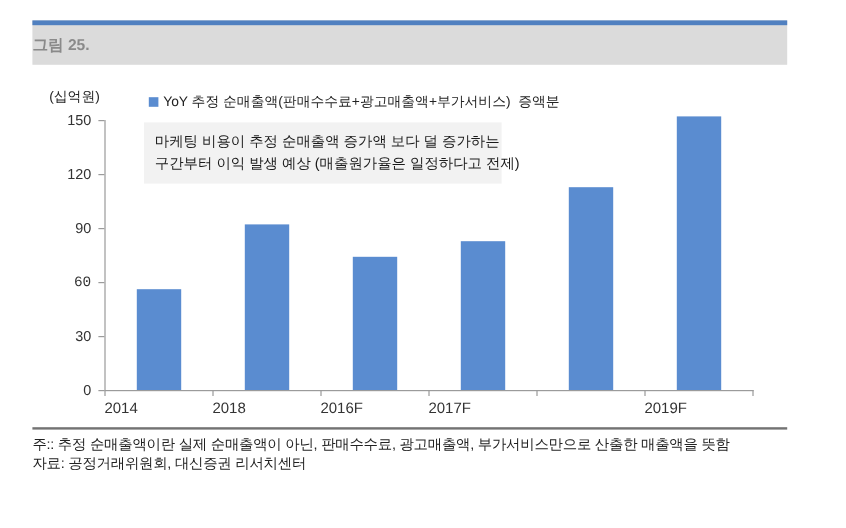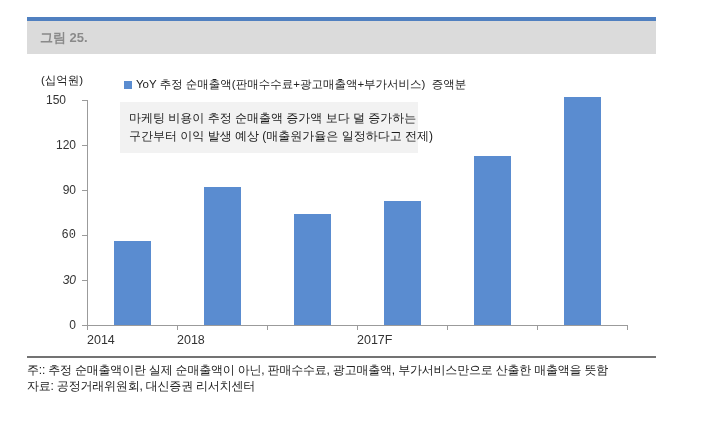--- a/index.html
+++ b/index.html
@@ -8,21 +8,21 @@
     font-family:"Liberation Sans","DejaVu Sans",sans-serif;
     overflow:hidden;
   }
   
   .fig-header{
     position:absolute;left:27px;top:17px;width:629px;height:33px;
     background:#dbdbdb;border-top:4px solid #5080c0;
     display:flex;align-items:center;box-sizing:content-box;
   }
   .fig-label{
-    margin-left:13px;font-size:13px;font-weight:bold;color:#8a8a8a;
+    font-size:13px;font-weight:bold;color:#8a8a8a;
     white-space:nowrap;
   }
   .fig-title{
     margin-left:16px;font-size:13.5px;font-weight:bold;color:#111111;
     white-space:nowrap;
   }
   
   .unit-label{
     position:absolute;left:41px;top:73px;font-size:11.5px;color:#222;
     white-space:pre;
@@ -81,42 +81,44 @@
   <div>마케팅 비용이 추정 순매출액 증가액 보다 덜 증가하는</div>
   <div>구간부터 이익 발생 예상 (매출원가율은 일정하다고 전제)</div>
 </div>
 
 <div id="plot">
     <div class="axis-line" style="left: 87px; top: 100px; width: 1px; height: 225px;"></div>
     <div class="axis-line" style="left: 87px; top: 325px; width: 541px; height: 1px;"></div>
     <div class="tick" style="left: 82px; top: 325px; width: 5px; height: 1px;"></div>
     <div class="ytick-label" style="left: 42px; top: 318px;">0</div>
     <div class="tick" style="left: 82px; top: 280px; width: 5px; height: 1px;"></div>
-    <div class="ytick-label" style="left: 42px; top: 273px; font-style: italic;">30</div>
+    <div class="ytick-label" style="left: 42px; top: 273px;">30</div>
     <div class="tick" style="left: 82px; top: 235px; width: 5px; height: 1px;"></div>
     <div class="ytick-label" style="left: 42px; top: 228px; font-family: Liberation Mono, monospace;">60</div>
     <div class="tick" style="left: 82px; top: 190px; width: 5px; height: 1px;"></div>
     <div class="ytick-label" style="left: 42px; top: 183px;">90</div>
     <div class="tick" style="left: 82px; top: 145px; width: 5px; height: 1px;"></div>
     <div class="ytick-label" style="left: 42px; top: 138px;">120</div>
     <div class="tick" style="left: 82px; top: 100px; width: 5px; height: 1px;"></div>
-    <div class="ytick-label" style="left: 32px; top: 93px;">150</div>
+    <div class="ytick-label" style="left: 42px; top: 93px;">150</div>
     <div class="tick" style="left: 87px; top: 325px; width: 1px; height: 5px;"></div>
     <div class="tick" style="left: 177px; top: 325px; width: 1px; height: 5px;"></div>
     <div class="tick" style="left: 267px; top: 325px; width: 1px; height: 5px;"></div>
     <div class="tick" style="left: 357px; top: 325px; width: 1px; height: 5px;"></div>
     <div class="tick" style="left: 447px; top: 325px; width: 1px; height: 5px;"></div>
     <div class="tick" style="left: 537px; top: 325px; width: 1px; height: 5px;"></div>
     <div class="tick" style="left: 627px; top: 325px; width: 1px; height: 5px;"></div>
     <div class="bar" style="left: 113.5px; top: 241px; width: 37px; height: 84px; background: rgb(90, 140, 208);"></div>
     <div class="bar" style="left: 203.5px; top: 187px; width: 37px; height: 138px; background: rgb(90, 140, 208);"></div>
     <div class="bar" style="left: 293.5px; top: 214px; width: 37px; height: 111px; background: rgb(90, 140, 208);"></div>
     <div class="bar" style="left: 383.5px; top: 200.5px; width: 37px; height: 124.5px; background: rgb(90, 140, 208);"></div>
     <div class="bar" style="left: 473.5px; top: 155.5px; width: 37px; height: 169.5px; background: rgb(90, 140, 208);"></div>
     <div class="bar" style="left: 563.5px; top: 97px; width: 37px; height: 228px; background: rgb(90, 140, 208);"></div>
     <div class="xtick-label" style="left: 87px; top: 333px;">2014</div>
     <div class="xtick-label" style="left: 177px; top: 333px;">2018</div>
+    <div class="xtick-label" style="left: 267px; top: 333px;">2016F</div>
     <div class="xtick-label" style="left: 357px; top: 333px;">2017F</div>
+    <div class="xtick-label" style="left: 537px; top: 333px;">2019F</div>
   </div>
 
 <div class="footer-rule"></div>
 <div class="footer-note">주:: 추정 순매출액이란 실제 순매출액이 아닌, 판매수수료, 광고매출액, 부가서비스만으로 산출한 매출액을 뜻함</div>
 <div class="footer-source">자료: 공정거래위원회, 대신증권 리서치센터</div>
 
 </body></html>

